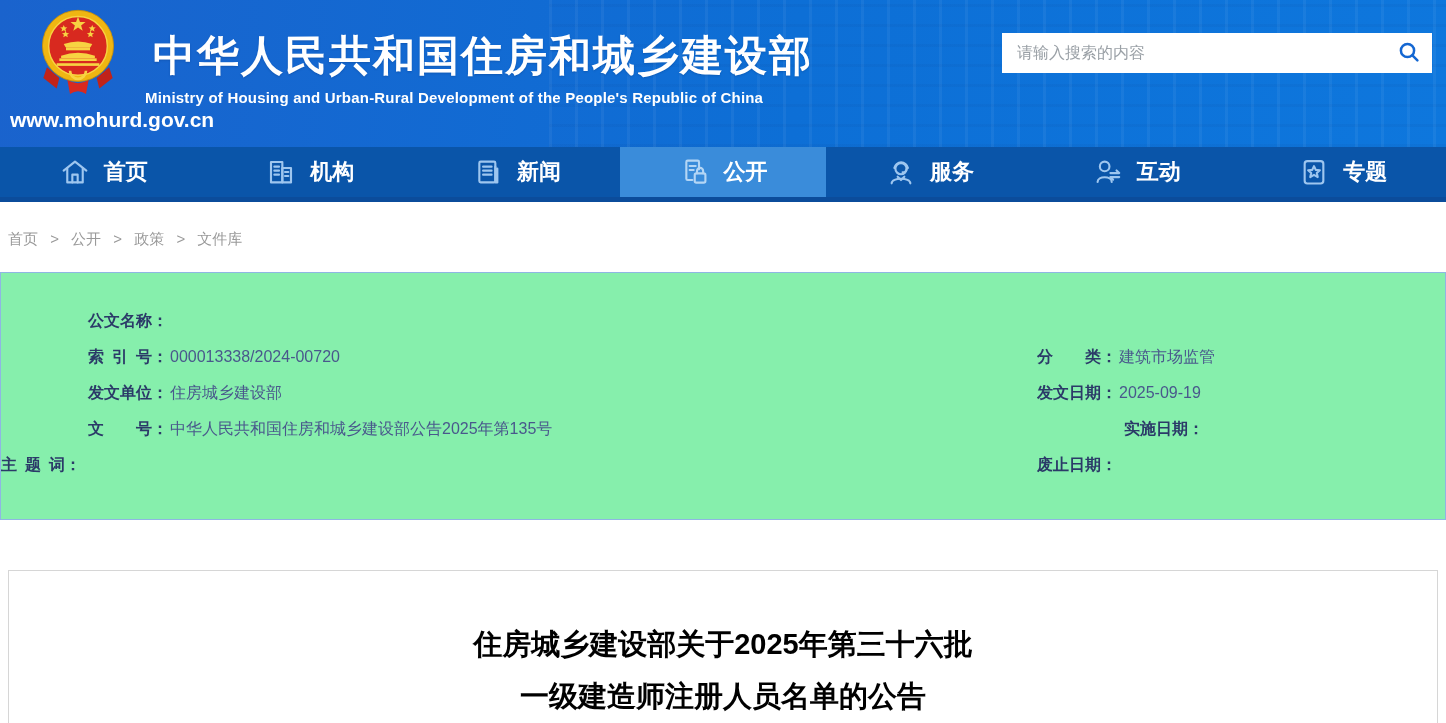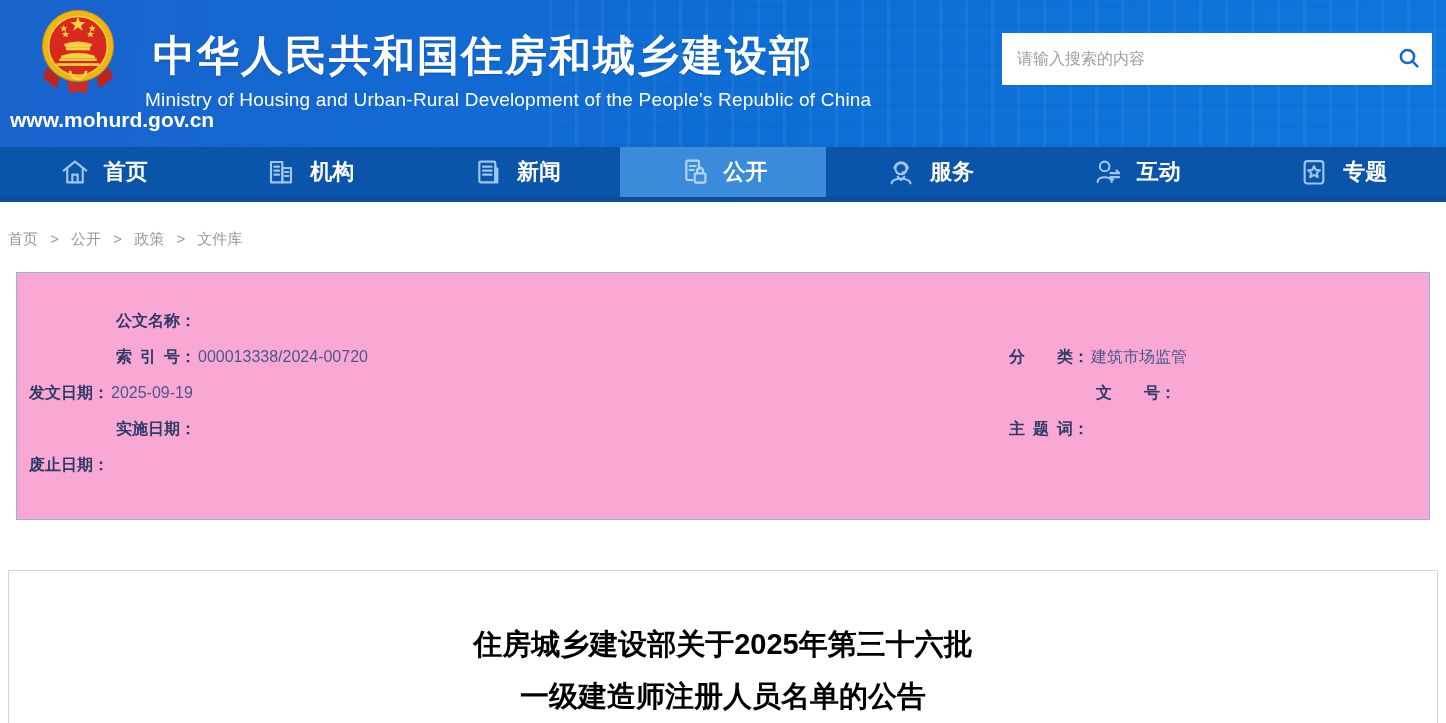--- a/index.html
+++ b/index.html
@@ -27,23 +27,23 @@
   .emblem { position:absolute; left:38px; top:6px; width:80px; height:94px; cursor:pointer; }
   .site-url {
     position:absolute; left:10px; top:108px; width:138px; text-align:left;
     color:#ffffff; font-weight:bold; font-size:21px;
   }
   .title-block { position:absolute; left:145px; top:24px; color:#fff; }
   .site-title {
     margin:8px; font-size:42px; font-weight:bold; letter-spacing:2px; line-height:1.15;
     text-shadow:0 1px 2px rgba(0,40,100,0.25); white-space:nowrap;
   }
-  .site-subtitle { font-size:19px; margin-top:9px; letter-spacing:0.2px; }
+  .site-subtitle { font-size:15px; margin-top:9px; letter-spacing:0.2px;font-weight:bold; }
   .search-box {
-    position:absolute; right:14px; top:33px; width:430px; height:52px;
+    position:absolute; right:14px; top:33px; width:430px; height:40px;
     background:#ffffff; display:flex; align-items:center;gap:40px;
   }
   .search-input {
     flex:1; height:100%; border:none; outline:none; background:transparent;
     padding:0 12px 0 15px; font-size:16px; color:#333;
     font-family:"Liberation Sans","DejaVu Sans",sans-serif;
   }
   .search-input::placeholder { color:#9aa0a6; }
   .search-btn { width:46px; height:100%; border:none; background:none; cursor:pointer; display:flex; align-items:center; justify-content:center; padding:0; }
 
@@ -60,22 +60,22 @@
   .nav-icon { display:flex; }
   .nav-icon svg { width:32px; height:32px; display:block; }
 
   
   .breadcrumb { margin:0 8px; padding:28px 0 23px; font-size:15px; color:#999; }
   .breadcrumb a { color:#999; text-decoration:none; cursor:pointer; }
   .breadcrumb .sep { margin:0 8px; color:#999; }
 
   
   .meta-box {
-    margin:0 16px; border:1px solid #8fb6e3; background:#f9a8d4;
-    padding:30px 12px 36px;
+    margin:0 0; border:1px solid #8fb6e3; background:#86efac;
+    padding:30px 0 36px;
     display:grid; grid-template-columns:1fr 408px;
   }
   .meta-row { height:36px; display:flex; align-items:center; font-size:16px; overflow:hidden; }
   .meta-row.left { padding-left:87px; }
   .meta-label { font-weight:bold; color:#2b3a68; white-space:pre; flex-shrink:0; }
   .meta-value { color:#49588c; margin-left:2px; white-space:nowrap; }
 
   
   .doc-box {
     margin:50px 8px 0; border:1px solid #d6d6d6; background:#fff;
@@ -245,27 +245,32 @@
 
     <div class="meta-row left">
       <span class="meta-label">索 引 号：</span>
       <span class="meta-value">000013338/2024-00720</span>
     </div>
     <div class="meta-row right">
       <span class="meta-label">分　　类：</span>
       <span class="meta-value">建筑市场监管</span>
     </div>
 
+    <div class="meta-row left">
+      <span class="meta-label">发文单位：</span>
+      <span class="meta-value">住房城乡建设部</span>
+    </div>
     <div class="meta-row right">
       <span class="meta-label">发文日期：</span>
       <span class="meta-value">2025-09-19</span>
     </div>
 
     <div class="meta-row left">
       <span class="meta-label">文　　号：</span>
+      <span class="meta-value">中华人民共和国住房和城乡建设部公告2025年第135号</span>
     </div>
     <div class="meta-row left">
       <span class="meta-label">实施日期：</span>
       <span class="meta-value"></span>
     </div>
 
     <div class="meta-row right">
       <span class="meta-label">主 题 词：</span>
       <span class="meta-value"></span>
     </div>

